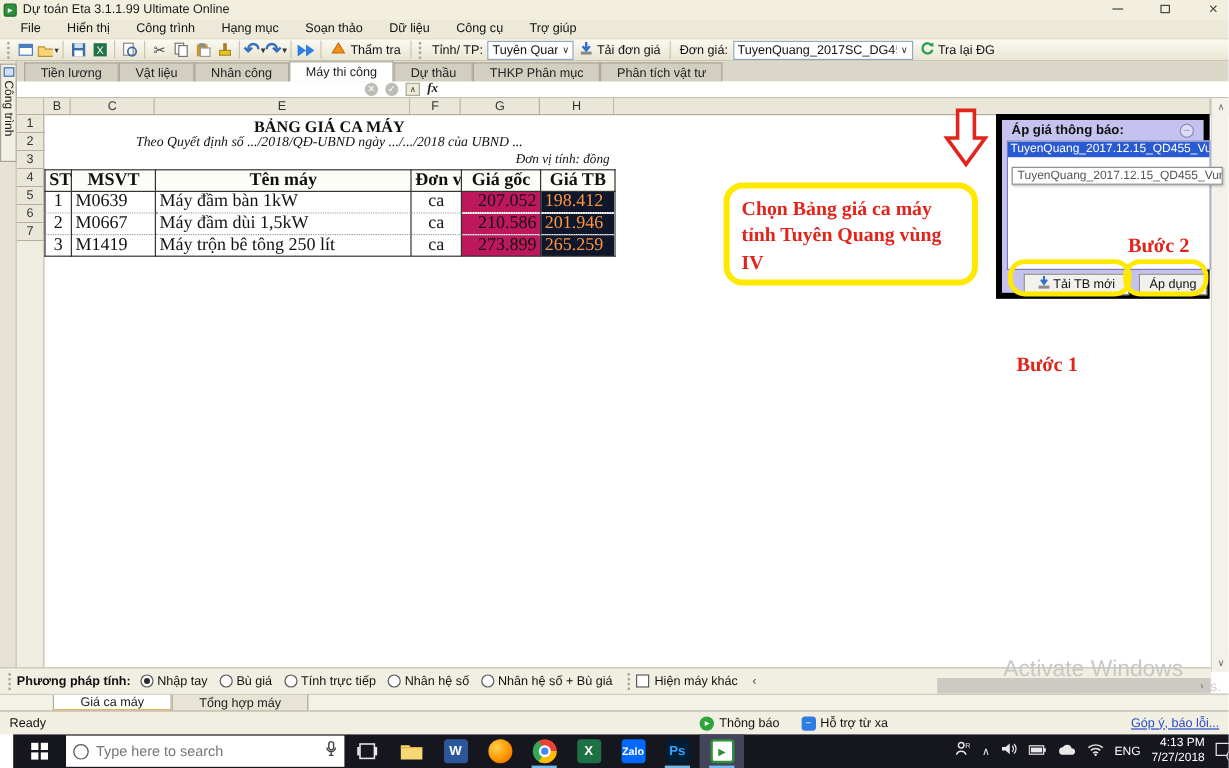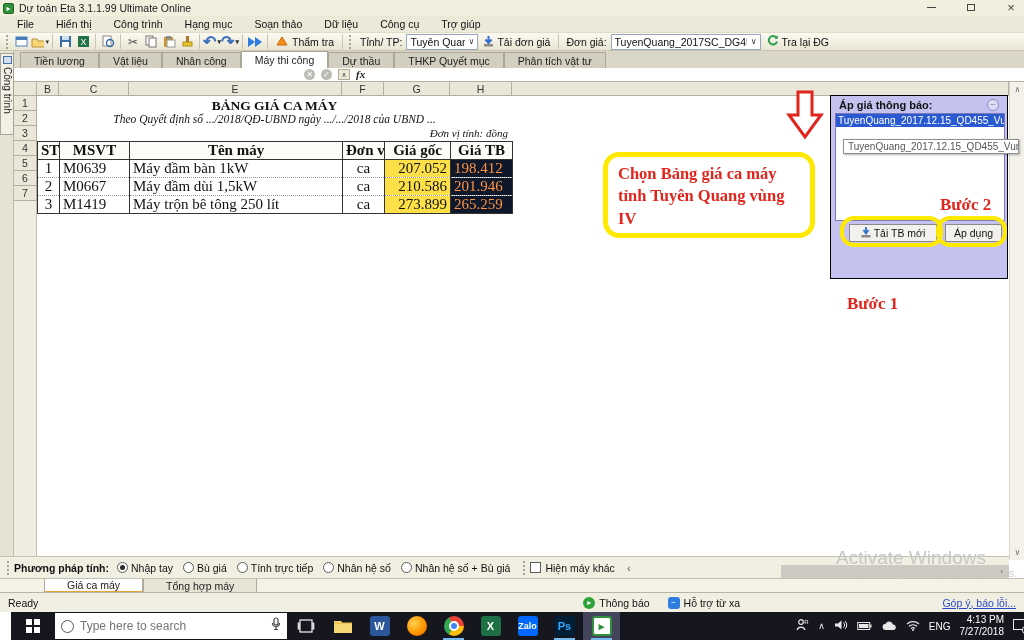--- a/index.html
+++ b/index.html
@@ -52,31 +52,31 @@
   .hcell { background:#eae7d9; border-right:1px solid #b3af9f; border-bottom:1px solid #b3af9f; font-size:10.5px; color:#333; display:flex; align-items:center; justify-content:center; }
   .sheet-title { font-family:"Liberation Serif", serif; font-weight:bold; font-size:13.5px; color:#111; text-align:center; }
   .sheet-sub { font-family:"Liberation Serif", serif; font-style:italic; font-size:11.5px; color:#111; text-align:center; }
   .sheet-unit { font-family:"Liberation Serif", serif; font-style:italic; font-size:11px; color:#111; text-align:right; }
 
   table.mtable { border-collapse:collapse; table-layout:fixed; width:475px; font-family:Liberation Serif, serif; font-size:15px; color:#111; }
   table.mtable th, table.mtable td { border-left:1px solid #333; border-right:1px solid #333; height:15px; padding:0 3px; overflow:hidden; white-space:nowrap; }
   table.mtable thead th { border-top:1px solid #333; border-bottom:1px solid #333; font-weight:bold; background:#fdfdf8; }
   table.mtable tbody td { border-bottom:1px dotted #999; }
   table.mtable tbody tr:last-child td { border-bottom:1px solid #333; }
-  .c-num { text-align:right; background:#fde047; }
+  .c-num { text-align:right; background:#be185d; }
   .c-tb { text-align:left; background:#0f172a; color:#ff9340; }
   .c-ctr { text-align:center; }
 
   
   .callout { left:603px; top:152px; width:212px; height:86px; background:#fff; border:5px solid #ffe900; border-radius:16px; padding:6px 10px; font-family:"Liberation Serif", serif; font-weight:bold; font-size:16.5px; line-height:1.35; color:#e0251c; }
   .buoc { font-family:"Liberation Serif", serif; font-weight:bold; font-size:17px; color:#e0251c; }
   .hl-oval { border:4px solid #ffe900; border-radius:14px; pointer-events:none; }
 
   
-  .panel { left:830px; top:95px; width:178px; height:184px; background:#c5c2f0; border:1px solid #000000; }
+  .panel { left:830px; top:95px; width:178px; height:154px; background:#c5c2f0; border:5px solid #000000; }
   .panel-title { position:absolute; left:8px; top:3px; font-size:11px; font-weight:bold; color:#111; }
   .minus-circ { position:absolute; right:8px; top:3px; width:12px; height:12px; border-radius:50%; border:1.5px solid #8d8ac0; color:#8d8ac0; font-size:9px; line-height:9px; text-align:center; background:#dddbf5; }
   .listbox { position:absolute; left:4px; top:17px; width:170px; height:108px; background:#fff; border:1px solid #7b79b5; overflow:hidden; }
   .list-sel { height:13px; background:#2a5ad2; color:#fff; font-size:10px; line-height:13px; padding-left:2px; white-space:nowrap; overflow:hidden; }
   .tooltip { left:843px; top:139px; width:176px; height:15px; background:#fff; border:1px solid #8f8f8f; box-shadow:1px 1px 2px rgba(0,0,0,.3); font-size:10px; color:#555; line-height:13px; padding:0 4px; white-space:nowrap; overflow:hidden; z-index:40; }
   .pbtn { position:absolute; height:18px; background:#f2f1ed; border:1px solid #8a8a8a; font-size:10.5px; color:#111; display:flex; align-items:center; justify-content:center; gap:3px; }
 
   
   .vscroll { left:1009px; top:82px; width:15px; height:478px; background:#f3f1ea; border-left:1px solid #d9d6ca; }
   .scroll-btn { width:15px; height:15px; background:#f3f1ea; color:#6a6a6a; font-size:8px; display:flex; align-items:center; justify-content:center; }
@@ -250,21 +250,21 @@
       <span>Tra lại ĐG</span>
     </div>
   </div>
 
   <div class="abs tabstrip">
     <div class="tab">Tiền lương</div>
     <div class="tab">Vật liệu</div>
     <div class="tab">Nhân công</div>
     <div class="tab active">Máy thi công</div>
     <div class="tab">Dự thầu</div>
-    <div class="tab">THKP Quyết mục</div>
+    <div class="tab">THKP Phân mục</div>
     <div class="tab">Phân tích vật tư</div>
   </div>
 
   <div class="abs formulabar">
     <div class="abs fcirc" style="left:290px;top:1px;">✕</div>
     <div class="abs fcirc" style="left:307px;top:1px;">✓</div>
     <div class="abs fcaret" style="left:324px;top:1px;">∧</div>
     <div class="abs fx" style="left:342px;top:0px;">fx</div>
   </div>
 

